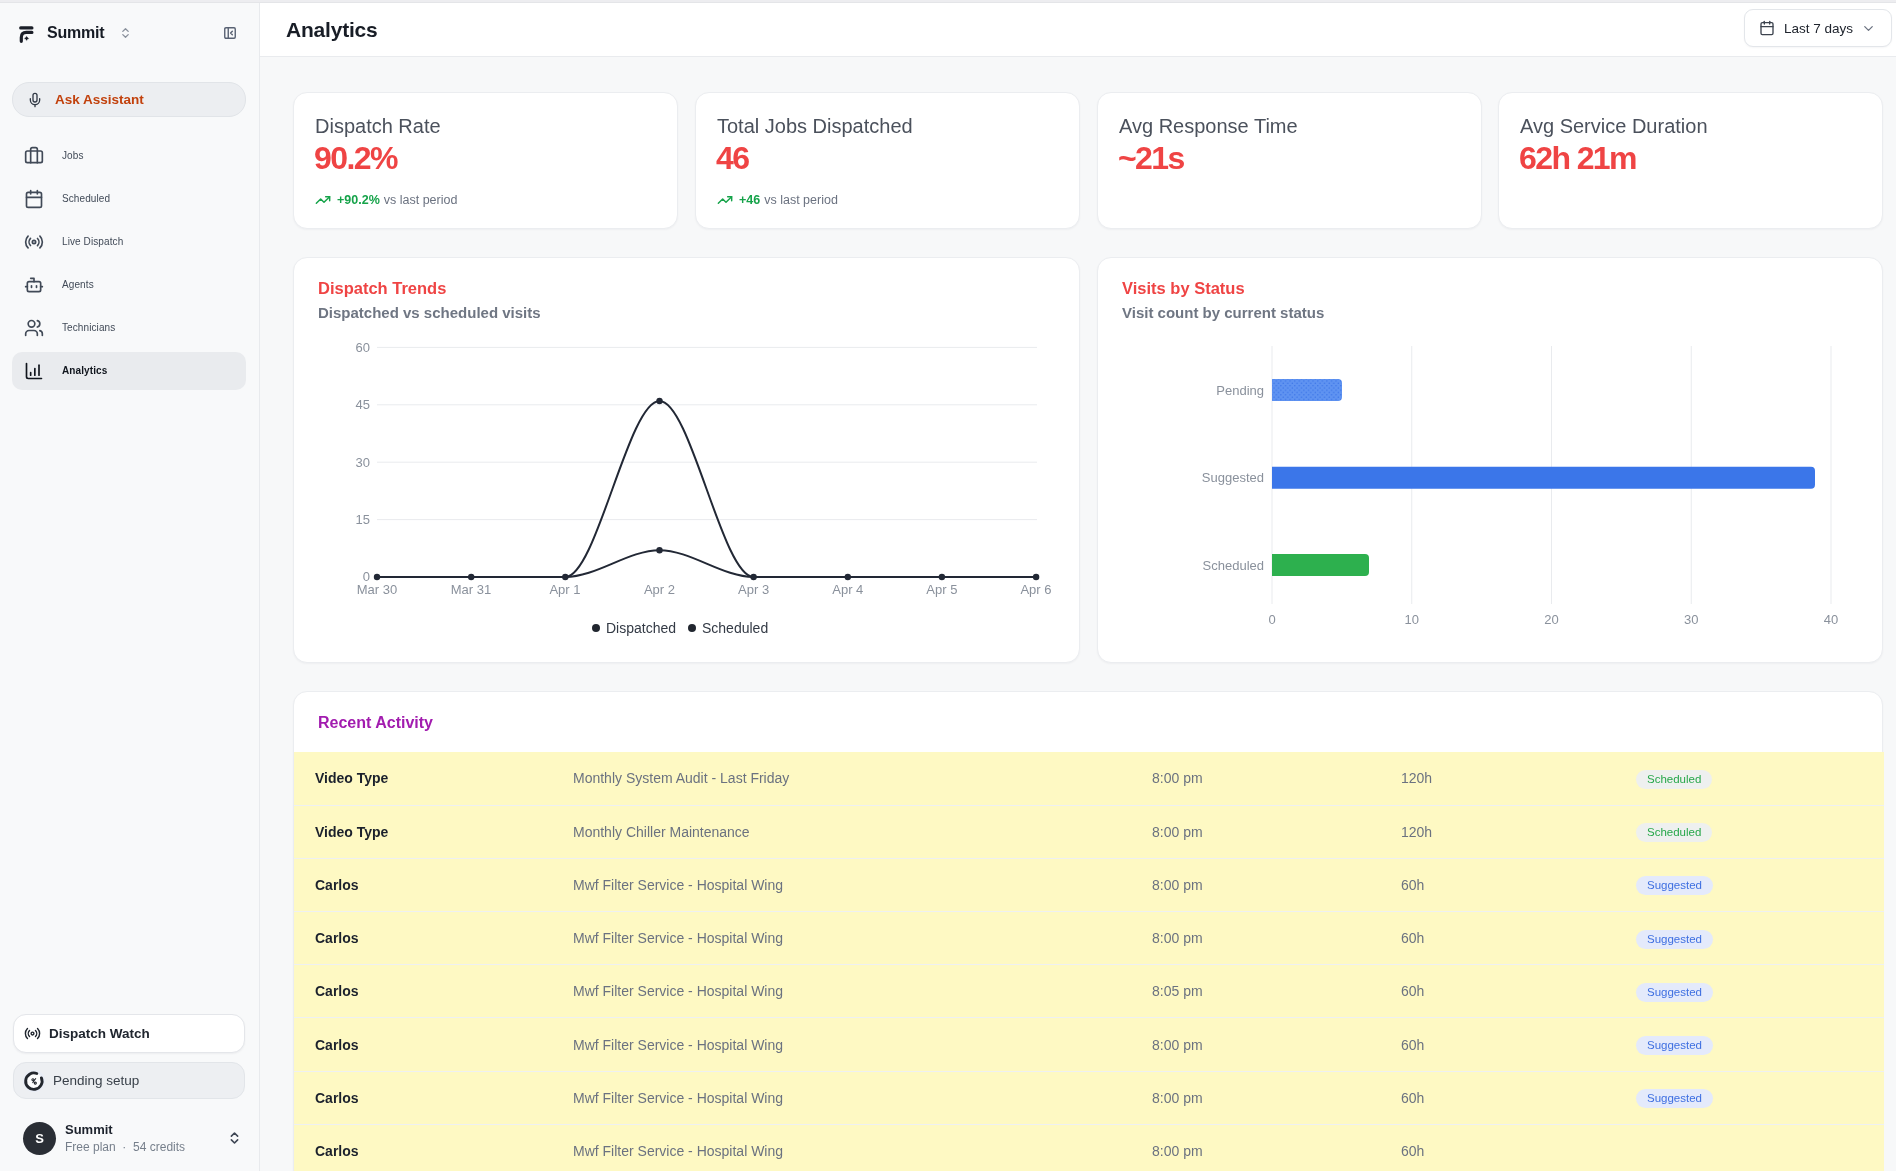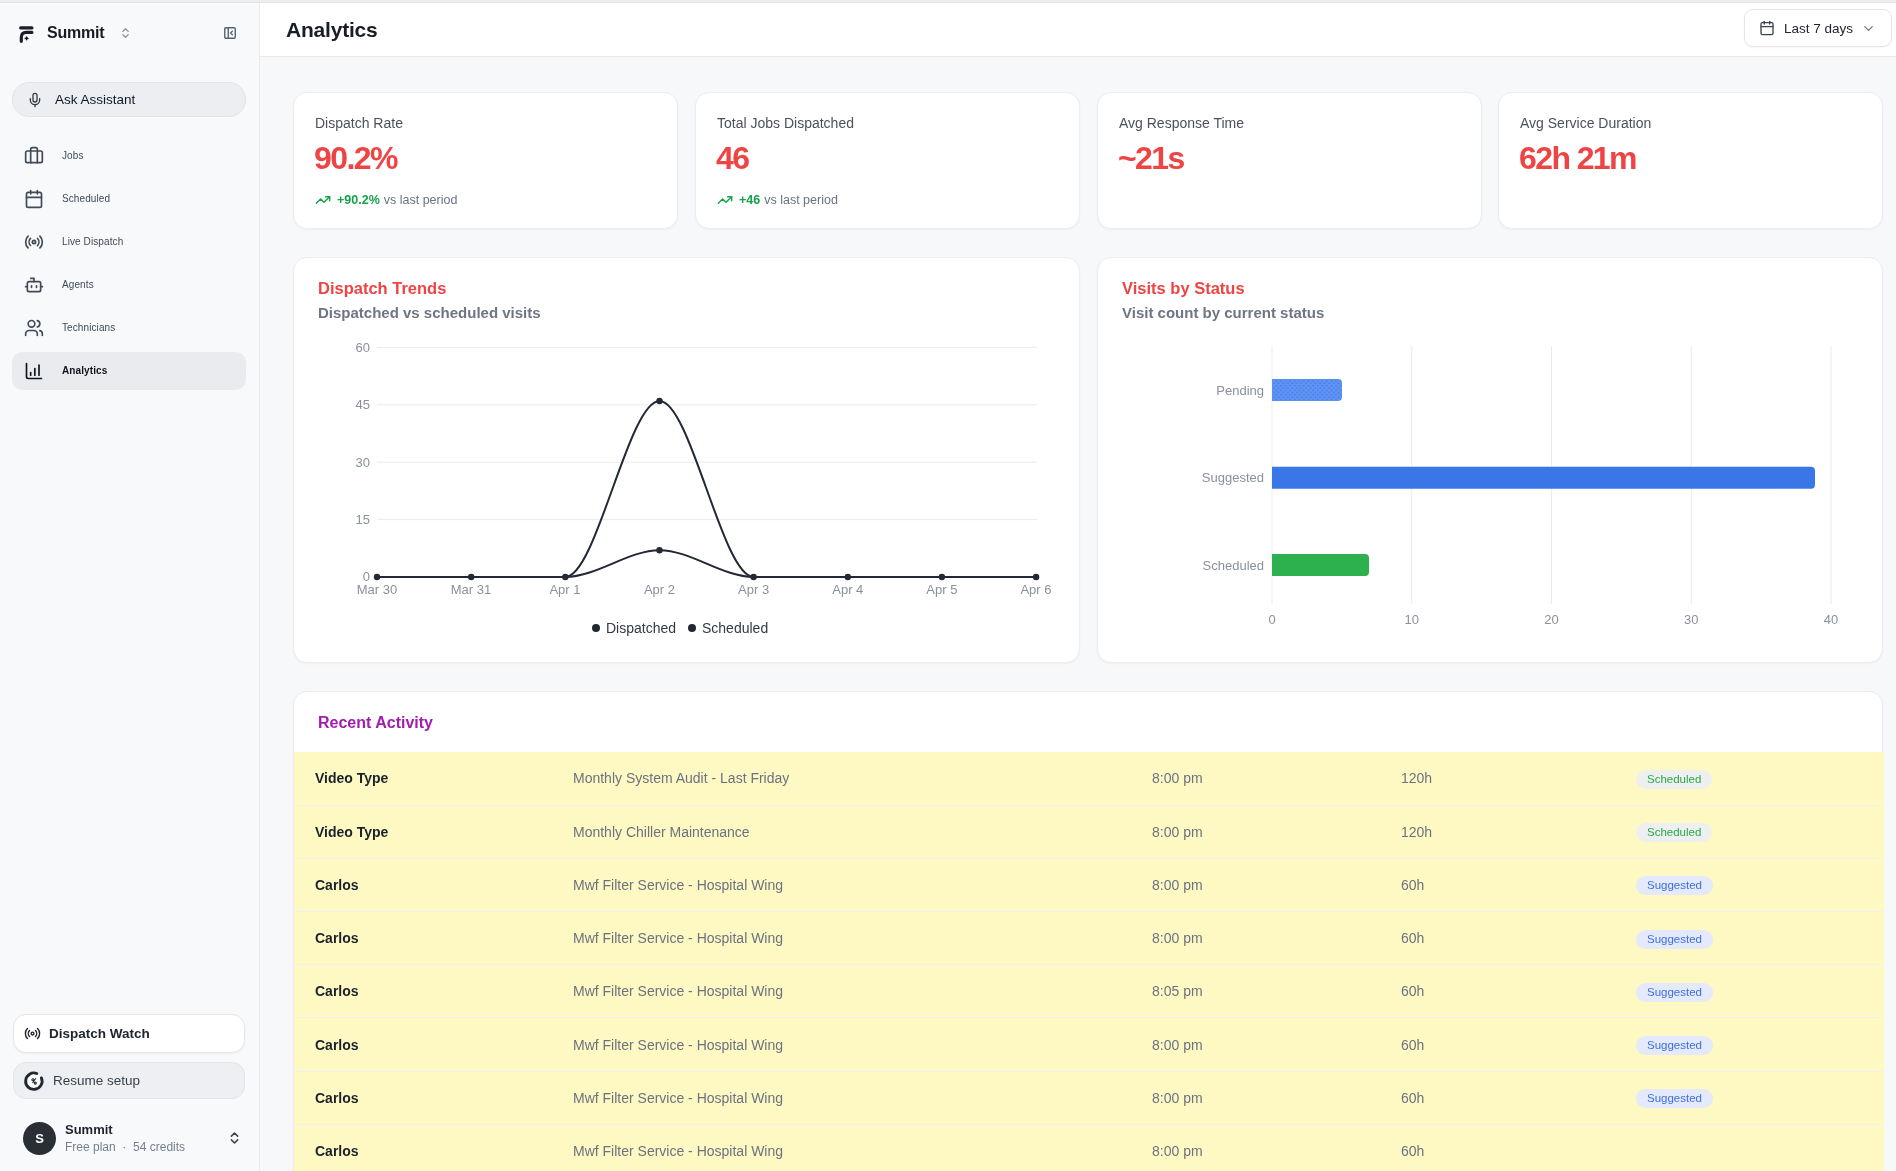--- a/index.html
+++ b/index.html
@@ -7,21 +7,21 @@
 body { font-family:"Liberation Sans", sans-serif; background:#f7f8f9; position:relative; color:#1c212b; }
 .abs { position:absolute; }
 #topstrip { left:0; top:0; width:1896px; height:3px; background:#ededf0; border-bottom:1px solid #e4e5e8; }
 #sidebar { left:0; top:3px; width:260px; height:1168px; background:#f8f9fa; border-right:1px solid #e8eaed; }
 #logo-ic { left:19px; top:25px; color:#1b1f28; }
 #logo-tx { left:47px; top:24px; font-size:16px; font-weight:700; letter-spacing:-0.2px; color:#161b24; }
 #logo-ch { left:119px; top:26px; color:#8a919c; }
 #panel-ic { left:223px; top:26px; color:#596273; }
 #askbtn { left:12px; top:82px; width:234px; height:35px; background:#eceef1; border:1px solid #e1e4e8; border-radius:17px; display:flex; align-items:center; }
 #askbtn svg { margin-left:14px; color:#323a46; }
-#askbtn span { margin-left:12px; font-size:13.5px; font-weight:400; color:#0f172a; }
+#askbtn span { margin-left:12px; font-size:13.5px; font-weight:700; color:#c2410c; }
 .nav { left:12px; width:234px; height:38px; display:flex; align-items:center; border-radius:10px; color:#414a57; }
 .nav svg { margin-left:12px; flex:none; }
 .nav span { margin-left:18px; font-size:10px; font-weight:500; letter-spacing:0.1px; }
 .nav.active { background:#e9ebee; color:#10151d; }
 .nav.active span { font-weight:700; }
 #watchbtn { left:13px; top:1014px; width:232px; height:39px; background:#ffffff; border:1px solid #e4e6ea; border-radius:13px; box-shadow:0 1px 2px rgba(16,24,40,.05); display:flex; align-items:center; color:#20262f; }
 #watchbtn svg { margin-left:10px; }
 #watchbtn span { margin-left:8px; font-size:13.5px; font-weight:700; }
 #resumebtn { left:13px; top:1062px; width:232px; height:37px; background:#edeff2; border:1px solid #e2e5e9; border-radius:13px; display:flex; align-items:center; color:#394049; }
 #resumebtn span { margin-left:7px; font-size:13.5px; font-weight:500; }
@@ -30,21 +30,21 @@
 #user-sub { left:65px; top:1140px; font-size:12px; color:#767f8b; }
 #user-ch { left:227px; top:1130px; color:#3f4754; }
 #header { left:260px; top:3px; width:1636px; height:54px; background:#ffffff; border-bottom:1px solid #e9ebee; }
 #header h1 { position:absolute; left:26px; top:15px; font-size:21px; font-weight:700; letter-spacing:-0.2px; color:#181d26; }
 #datebtn { position:absolute; left:1484px; top:6px; width:148px; height:38px; background:#fff; border:1px solid #e3e6ea; border-radius:9px; box-shadow:0 1px 2px rgba(16,24,40,.04); display:flex; align-items:center; color:#20252e; }
 #datebtn svg.cal { margin-left:14px; color:#3c434e; }
 #datebtn span { margin-left:9px; font-size:13.5px; }
 #datebtn svg.chev { margin-left:8px; color:#6b7280; }
 .card { background:#fff; border:1px solid #ebedf0; border-radius:14px; box-shadow:0 1px 2px rgba(16,24,40,.04); }
 .stat { top:92px; width:385px; height:137px; }
-.stat .lbl { position:absolute; left:21px; top:22px; font-size:14px; font-weight:500; color:#4b515c; }
+.stat .lbl { position:absolute; left:21px; top:22px; font-size:20px; font-weight:500; color:#4b515c; }
 .stat .val { position:absolute; left:20px; top:47px; font-size:32px; line-height:36px; font-weight:700; letter-spacing:-1.6px; color:#ef4444; }
 .stat .trend { position:absolute; left:21px; top:99px; font-size:12.5px; color:#6b7280; display:flex; align-items:center; }
 .stat .trend svg { color:#16a34a; margin-right:6px; }
 .stat .trend b { color:#16a34a; font-weight:700; margin-right:4px; }
 .chart-title { position:absolute; left:24px; top:21px; font-size:16.5px; font-weight:700; color:#ef4444; }
 .chart-sub { position:absolute; left:24px; top:46px; font-size:15px; color:#6f7683;font-weight:bold; }
 #activity { left:293px; top:691px; width:1590px; height:520px; }
 #activity h2 { position:absolute; left:24px; top:22px; font-size:16px; font-weight:700; color:#a21caf; }
 table { position:absolute; left:0; top:60px; width:1590px; border-collapse:collapse; table-layout:fixed; }
 th { height:42px; background:#eceef0; font-size:11px; font-weight:700; letter-spacing:0.9px; color:#7d8694; text-align:left; vertical-align:middle; }
@@ -150,21 +150,21 @@
     </svg>
 <span>Dispatch Watch</span>
   </div>
 <div id="resumebtn" class="abs">
 <svg width="24" height="24" viewBox="0 0 24 24" style="margin-left:8px">
       <circle cx="12" cy="12" r="11" fill="#e9edf6"></circle>
       <circle cx="12" cy="12" r="8.2" fill="#fdfdfe"></circle>
       <path d="M14.8 4.5 a8.2 8.2 0 1 0 4.6 4.4" fill="none" stroke="#23272e" stroke-width="2.9" stroke-linecap="round"></path>
       <path d="M13.9 9.2 l-3.4 4.8 M10.9 9.8 a1 1 0 1 0 0.02 0 M13.3 13.1 a1 1 0 1 0 0.02 0" stroke="#23272e" stroke-width="1.1" fill="none"></path>
     </svg>
-<span>Resume setup</span>
+<span>Pending setup</span>
   </div>
 <div id="avatar" class="abs">S</div>
 <div id="user-name" class="abs">Summit</div>
 <div id="user-sub" class="abs">Free plan&nbsp; · &nbsp;54 credits</div>
 <svg id="user-ch" class="abs" width="15" height="16" viewBox="0 0 24 24" fill="none" stroke="currentColor" stroke-width="2.6" stroke-linecap="round" stroke-linejoin="round">
     <path d="m7 15 5 5 5-5"></path>
     <path d="m7 9 5-5 5 5"></path>
   </svg>
 <div id="header" class="abs">
 <h1>Analytics</h1>

